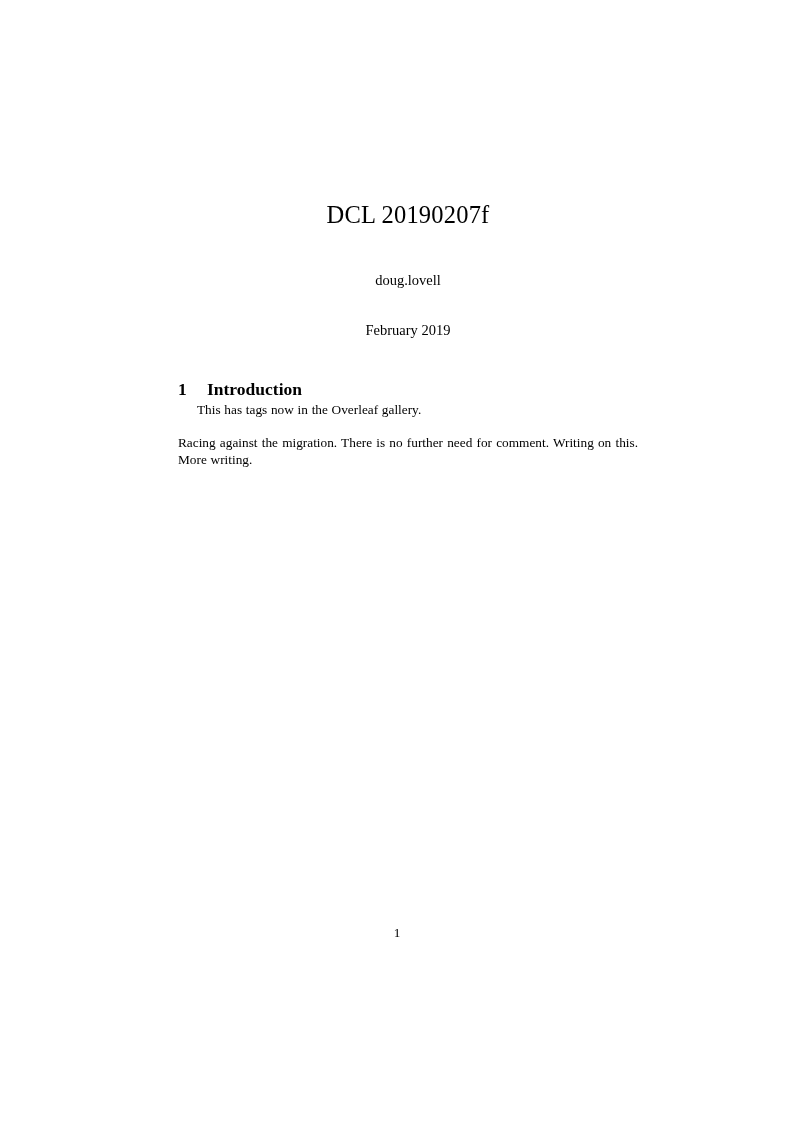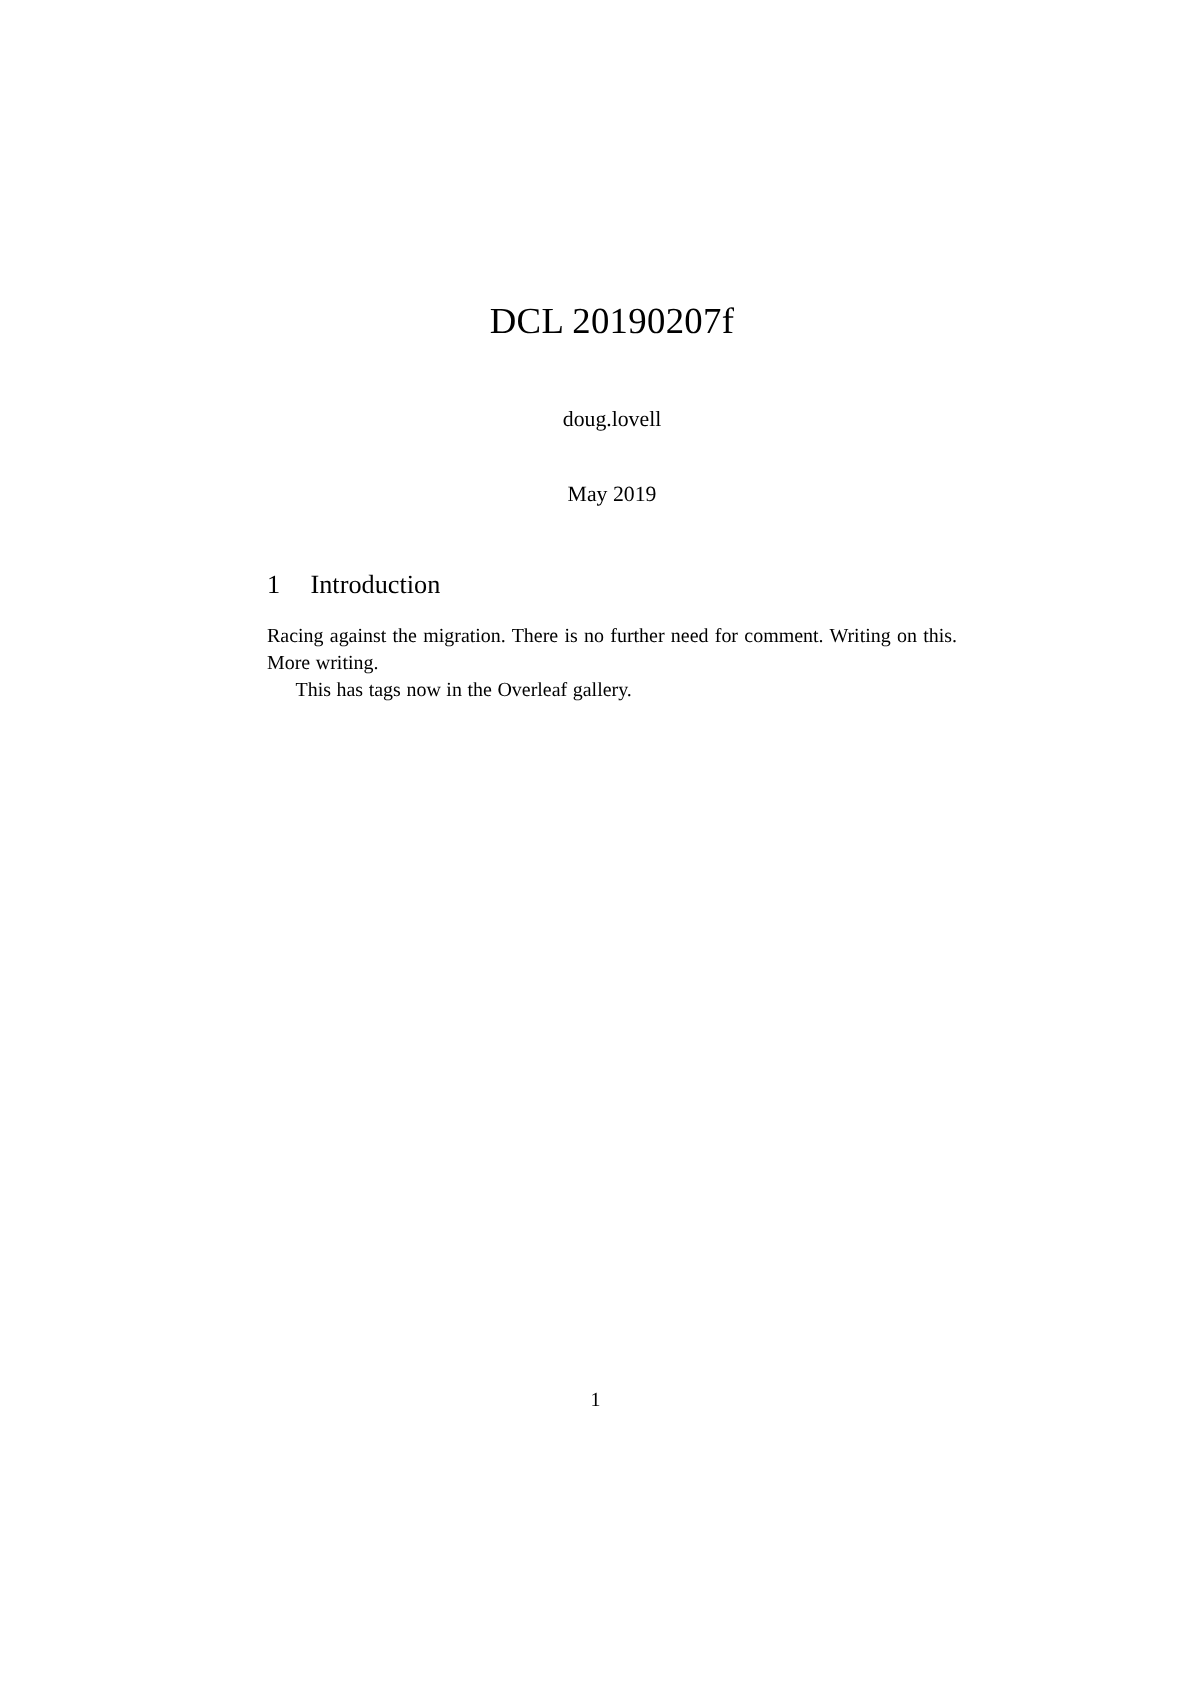--- a/index.html
+++ b/index.html
@@ -47,21 +47,21 @@
     text-align: center;
     font-size: 14.5px;
     margin: 0;
     padding-top: 16px;
     line-height: 1.2;
   }
   .section-heading {
     margin: 0;
     padding-top: 40px;
     font-size: 17.5px;
-    font-weight: normal;
+    font-weight: bold;
     line-height: 1.2;
   }
   .section-number {
     display: inline-block;
     width: 29px;
   }
   .body-par {
     margin: 0;
     padding-top: 15px;
     font-size: 13.3px;
@@ -87,26 +87,26 @@
 </head>
 <body>
 
 <div class="page">
   <div class="content">
 
     <h1 class="doc-title">DCL 20190207f</h1>
 
     <p class="doc-author">doug.lovell</p>
 
-    <p class="doc-date">May 2019</p>
+    <p class="doc-date">February 2019</p>
 
     <h2 class="section-heading">
       <span class="section-number">1</span><span>Introduction</span>
     </h2>
 
+    <p class="body-par indent">This has tags now in the Overleaf gallery.</p>
+
     <p class="body-par">Racing against the migration. There is no further need for comment. Writing on this. More writing.</p>
-
-    <p class="body-par indent">This has tags now in the Overleaf gallery.</p>
 
   </div>
 
   <div class="page-number">1</div>
 </div>
 
 </body></html>

